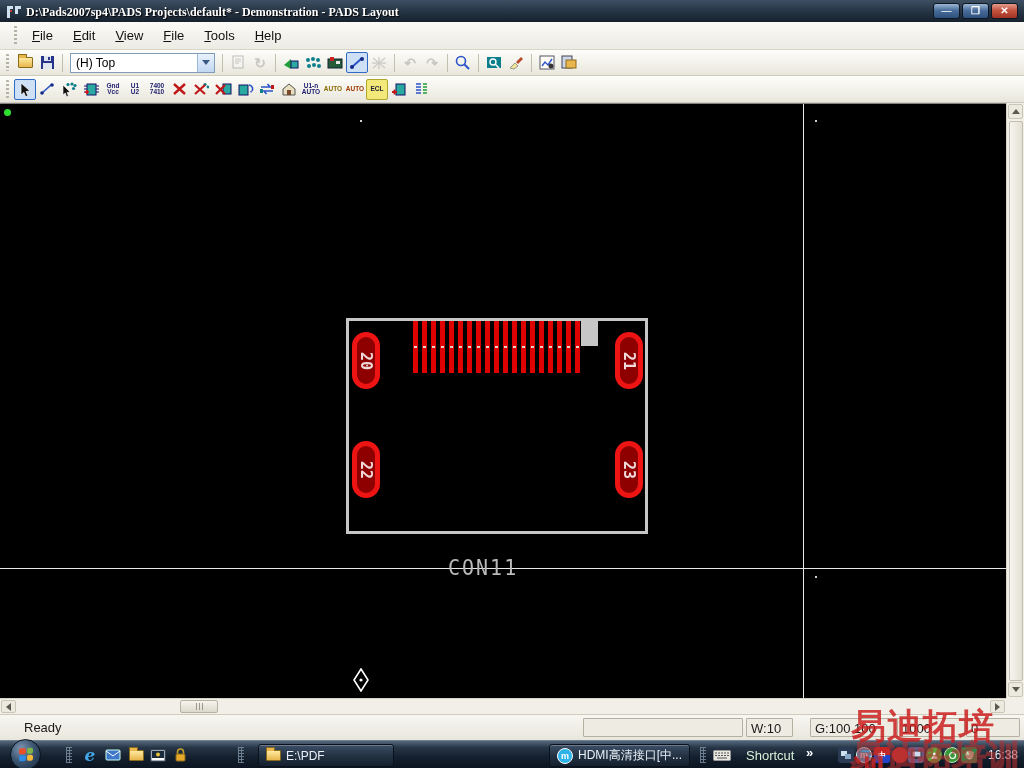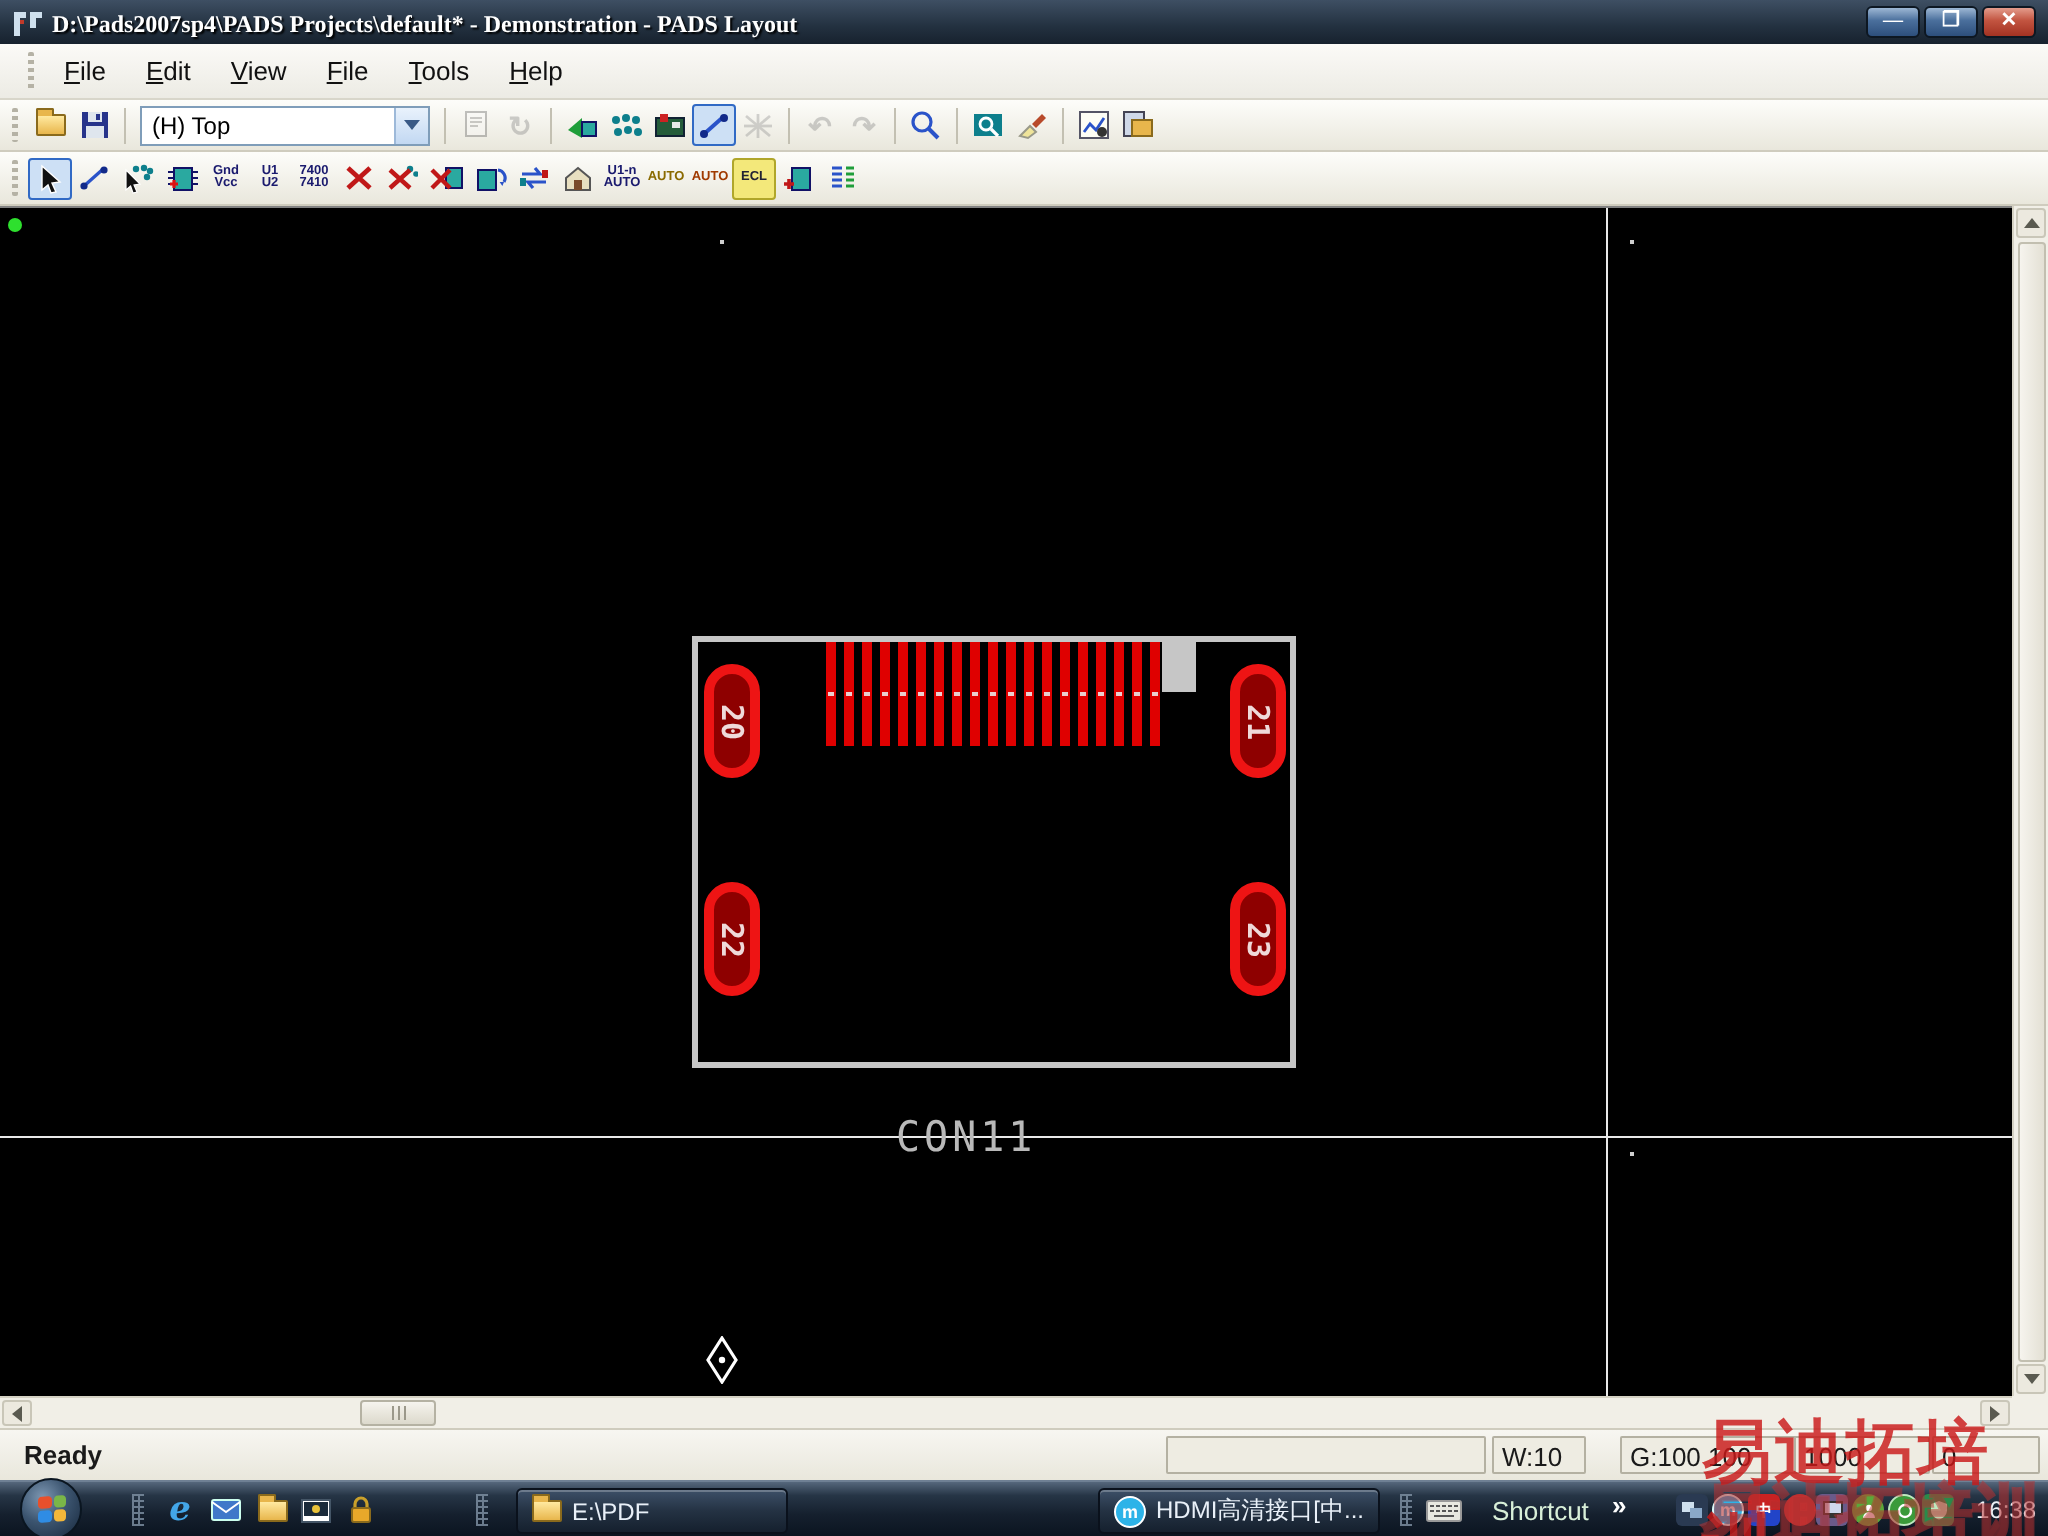--- a/index.html
+++ b/index.html
@@ -97,21 +97,21 @@
     background:linear-gradient(180deg,#f6f4ee,#dcd9cc); border:1px solid #b5b2a3; border-radius:2px;
     display:flex; align-items:center; justify-content:center; gap:2px; }
   .hthumb i { display:block; width:1px; height:7px; background:#9b988a; }
   .vthumb { position:absolute; left:2px; top:18px; width:14px; height:560px;
     background:linear-gradient(90deg,#f6f4ee,#e3e0d4); border:1px solid #c2bfb0; border-radius:2px; }
   .corner { position:absolute; left:1006px; top:698px; width:18px; height:16px; background:#f1efe7; }
 
   
   .statusbar { position:absolute; left:0; top:714px; width:1024px; height:26px;
     background:linear-gradient(180deg,#f7f6f1,#e9e7dc); border-top:1px solid #cfccbe; font-size:13px; color:#1a1a1a; }
-  .statusbar .ready { position:absolute; left:12px; top:5px;font-weight:bold; }
+  .statusbar .ready { position:absolute; left:24px; top:5px; }
   .sseg { position:absolute; top:3px; height:19px; border:1px solid #b4b1a2; border-radius:1px;
     padding:2px 4px 0 4px; background:#eeece2; font-size:13px; }
 
   
   .taskbar { position:absolute; left:0; top:740px; width:1024px; height:28px;
     background:linear-gradient(180deg,#55677c 0%,#263546 25%,#15202e 60%,#0b1420 100%);
     border-top:1px solid #6f8094; }
   .orb { position:absolute; left:10px; top:-2px; width:31px; height:31px; border-radius:50%;
     background:radial-gradient(circle at 35% 30%, #7d97b2 0%, #3c5570 45%, #16263a 100%);
     border:1px solid #0a1520; display:flex; align-items:center; justify-content:center; }

